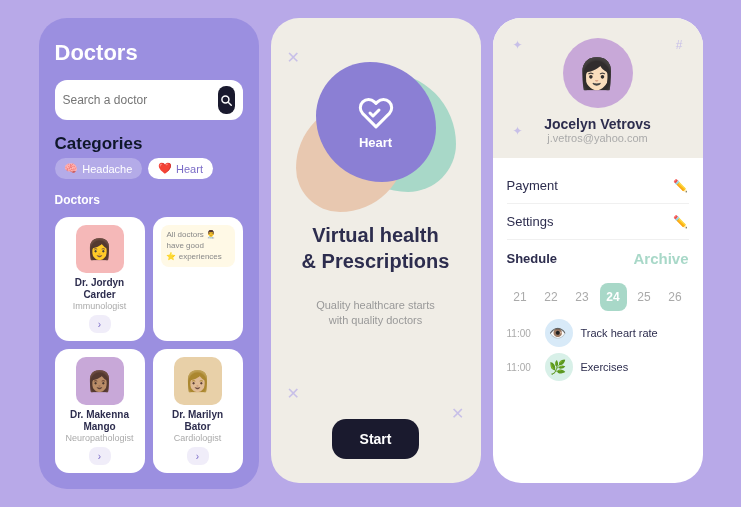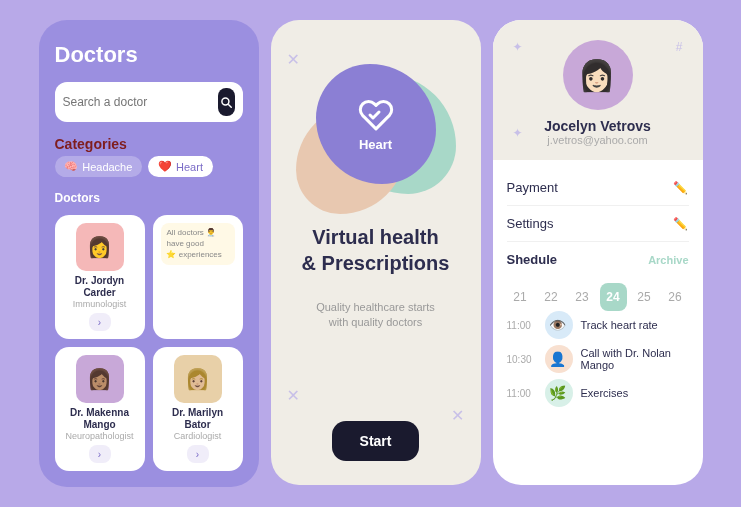--- a/index.html
+++ b/index.html
@@ -57,22 +57,22 @@
       border-radius: 8px;
       width: 28px;
       height: 28px;
       cursor: pointer;
       display: flex;
       align-items: center;
       justify-content: center;
     }
     .search-btn svg { fill: white; }
     .categories-label {
-      color: #7f1d1d;
-      font-size: 14px;
+      color: #0f172a;
+      font-size: 17px;
       font-weight: 600;
       margin-bottom: 4px;
     }
     .categories-row {
       display: flex;
       gap: 6px;
       margin-bottom: 14px;
       overflow: hidden;
     }
     .cat-chip {
@@ -318,29 +318,29 @@
       align-items: center;
       margin-bottom: 16px;
       gap: 26px;
     }
     .schedule-title {
       font-size: 13px;
       font-weight: 700;
       color: #2d2d4e;
     }
     .archive-link {
-      font-size: 11px;
+      font-size: 15px;
       color: #a8d8c8;
       font-weight: 600;
       cursor: pointer;
     }
     .date-row {
       display: flex;
       gap: 4px;
-      margin-bottom: 0;
+      margin-bottom: 8px;
     }
     .date-item {
       width: 28px;
       height: 28px;
       border-radius: 8px;
       display: flex;
       align-items: center;
       justify-content: center;
       font-size: 12px;
       color: #aaa;
@@ -500,25 +500,20 @@
         <div class="date-item">25</div>
         <div class="date-item">26</div>
       </div>
       <div class="task-list">
         <div class="task-item">
           <span class="task-time">11:00</span>
           <div class="task-icon blue">👁️</div>
           <span class="task-label">Track heart rate</span>
         </div>
         <div class="task-item">
-          <span class="task-time">10:30</span>
-          <div class="task-icon peach">👤</div>
-          <span class="task-label">Call with Dr. Nolan Mango</span>
-        </div>
-        <div class="task-item">
           <span class="task-time">11:00</span>
           <div class="task-icon green">🌿</div>
           <span class="task-label">Exercises</span>
         </div>
       </div>
     </div>
   </div>
 </div>
 
 </body></html>

